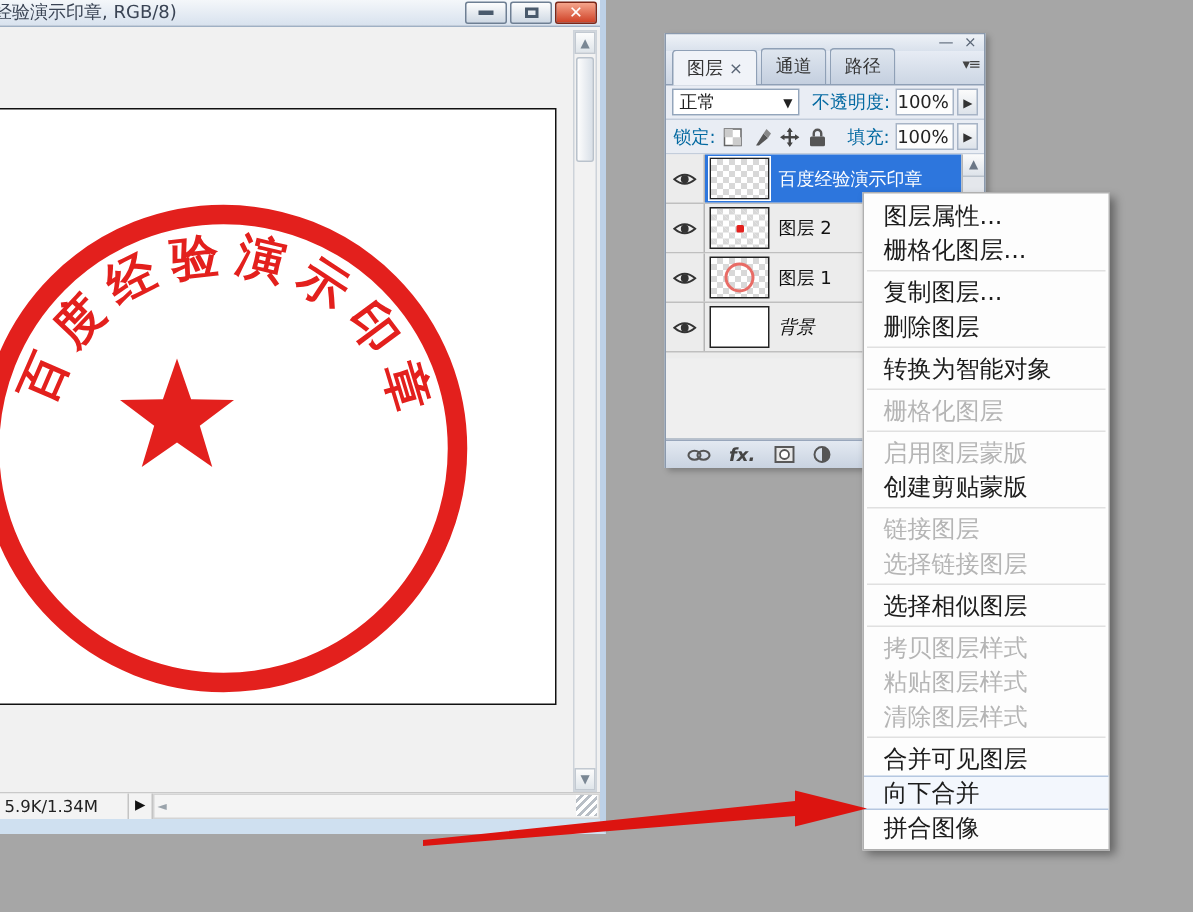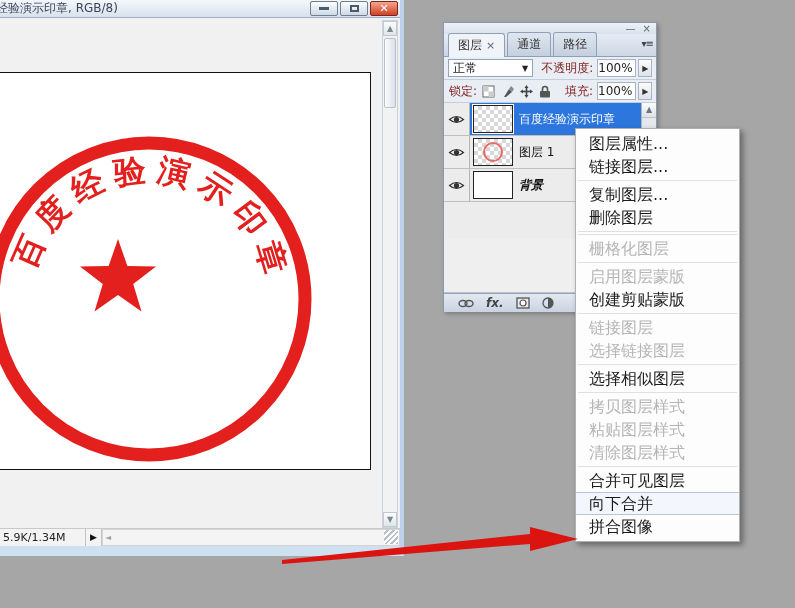--- a/index.html
+++ b/index.html
@@ -49,21 +49,21 @@
   .tab-row { height:23px; background:linear-gradient(#e7ecf4,#ccd6e4); display:flex; align-items:flex-end; padding-left:4px; position:relative; border-bottom:1px solid #8fa0b6; }
   .tab { font-size:12px; padding:3px 9px 3px 9px; border:1px solid #8fa0b6; border-bottom:none; border-radius:3px 3px 0 0;
     background:linear-gradient(#dfe6ef,#c4cfdf); margin-right:2px; color:#333; white-space:nowrap; }
   .tab.active { background:#f0f3f8; position:relative; top:1px; }
   .tab .tclose { margin-left:4px; color:#5a6676; font-size:11px; }
   .flyout { position:absolute; right:3px; top:4px; font-size:10px; color:#444; letter-spacing:-1px; }
 
   .ctrl-row { height:23px; display:flex; align-items:center; padding:0 4px; background:#e9edf4; border-bottom:1px solid #c3cddb; }
   .dropdown { width:95px; height:18px; background:#fff; border:1px solid #93a5bb; display:flex; align-items:center; justify-content:space-between; padding:0 4px; font-size:12px; }
   .dropdown .dd-arrow { font-size:8px; color:#222; }
-  .ctrl-label { margin-left:8px; font-size:12px; color:#7f1d1d; white-space:nowrap; }
+  .ctrl-label { margin-left:8px; font-size:12px; color:#0369a1; white-space:nowrap; }
   .num-field { width:44px; height:18px; background:#fdfdfd; border:1px solid #a7b4c6; font-size:12px; text-align:left; line-height:17px; margin-left:4px; color:#222; }
   .spin-btn { width:15px; height:18px; margin-left:2px; background:linear-gradient(#fbfbfb,#dde3ea); border:1px solid #a7b4c6; font-size:8px; text-align:center; line-height:17px; color:#333; }
   .lock-icons { display:flex; align-items:center; gap:6px; margin-left:5px; }
   .lock-icons svg { display:block; }
 
   .layer-list { position:relative; height:136px; background:#ececec; }
   .list-rows { position:absolute; left:0; top:0; right:15px; }
   .layer-row { height:33px; border-bottom:1px solid #bfbfbf; display:flex; align-items:stretch; background:#ececec; }
   .eye-cell { width:26px; border-right:1px solid #b5b5b5; display:flex; align-items:center; justify-content:center; }
   .row-main { flex:1; display:flex; align-items:center; padding-left:3px; gap:6px; }
@@ -71,21 +71,21 @@
   .layer-row.selected .lname { color:#fff; }
   .lthumb { width:40px; height:28px; border:1px solid #222; background:#fff; position:relative; flex:none; }
   .lthumb.checker { background-color:#fff; background-image:
       linear-gradient(45deg,#d8d8d8 25%,transparent 25%,transparent 75%,#d8d8d8 75%),
       linear-gradient(45deg,#d8d8d8 25%,transparent 25%,transparent 75%,#d8d8d8 75%);
       background-size:8px 8px; background-position:0 0,4px 4px; }
   .layer-row.selected .lthumb { outline:1px solid #fff; }
   .mini-dot { position:absolute; left:17px; top:11px; width:5px; height:5px; background:#e3201d; border-radius:1px; }
   .mini-ring { position:absolute; left:9px; top:3px; width:20px; height:20px; border:2px solid #e86c66; border-radius:50%; }
   .lname { font-size:12px; color:#111; white-space:nowrap; }
-  .lname.italic { font-style:italic;font-weight:bold; }
+  .lname.italic { font-style:italic; }
   .list-scroll { position:absolute; right:0; top:0; width:15px; height:136px; background:#e4e7ec; border-left:1px solid #b5b5b5; }
   .list-scroll .up { width:14px; height:15px; background:linear-gradient(#fbfbfb,#dde3ea); border-bottom:1px solid #b9c2cc; font-size:8px; color:#6b7786; text-align:center; line-height:14px; }
 
   .panel-empty { height:54px; background:#efefef; border-bottom:1px solid #b9c2cc; }
   .panel-footer { height:19px; background:linear-gradient(#e3e9f1,#c9d3e1); border-top:1px solid #98a6bb; display:flex; align-items:center; gap:12px; padding-left:14px; }
   .panel-footer .ficon { color:#444; font-size:12px; }
   .panel-footer svg { display:block; }
 
   
   .ctx-menu { position:absolute; left:575px; top:128px; width:165px; background:#fdfdfd; border:1px solid #b0b0b0;
@@ -207,20 +207,34 @@
       <div class="layer-row selected">
         <div class="eye-cell">
           <svg width="17" height="11">
               <path d="M1.5 5.5 Q8.5 -0.5 15.5 5.5 Q8.5 11.5 1.5 5.5 Z" fill="none" stroke="#333" stroke-width="1.2"></path>
               <circle cx="8.5" cy="5.5" r="2.6" fill="#333"></circle>
             </svg>
         </div>
         <div class="row-main">
           <div class="lthumb checker"></div>
           <span class="lname">百度经验演示印章</span>
+        </div>
+      </div>
+      <div class="layer-row">
+        <div class="eye-cell">
+          <svg width="17" height="11">
+              <path d="M1.5 5.5 Q8.5 -0.5 15.5 5.5 Q8.5 11.5 1.5 5.5 Z" fill="none" stroke="#333" stroke-width="1.2"></path>
+              <circle cx="8.5" cy="5.5" r="2.6" fill="#333"></circle>
+            </svg>
+        </div>
+        <div class="row-main">
+          <div class="lthumb checker">
+              <span class="mini-dot"></span>
+            </div>
+          <span class="lname">图层 2</span>
         </div>
       </div>
       <div class="layer-row">
         <div class="eye-cell">
           <svg width="17" height="11">
               <path d="M1.5 5.5 Q8.5 -0.5 15.5 5.5 Q8.5 11.5 1.5 5.5 Z" fill="none" stroke="#333" stroke-width="1.2"></path>
               <circle cx="8.5" cy="5.5" r="2.6" fill="#333"></circle>
             </svg>
         </div>
         <div class="row-main">
@@ -262,25 +276,26 @@
     </svg>
     <svg width="12" height="12">
       <circle cx="6" cy="6" r="5" fill="none" stroke="#555" stroke-width="1.3"></circle>
       <path d="M6 1 A5 5 0 0 1 6 11 Z" fill="#555"></path>
     </svg>
   </div>
 </div>
 
 <div class="ctx-menu">
   <div class="mi">图层属性...</div>
-  <div class="mi">链接图层...</div>
+  <div class="mi">栅格化图层...</div>
   <div class="msep"></div>
   <div class="mi">复制图层...</div>
   <div class="mi">删除图层</div>
   <div class="msep"></div>
+  <div class="mi">转换为智能对象</div>
   <div class="msep"></div>
   <div class="mi dis">栅格化图层</div>
   <div class="msep"></div>
   <div class="mi dis">启用图层蒙版</div>
   <div class="mi">创建剪贴蒙版</div>
   <div class="msep"></div>
   <div class="mi dis">链接图层</div>
   <div class="mi dis">选择链接图层</div>
   <div class="msep"></div>
   <div class="mi">选择相似图层</div>

